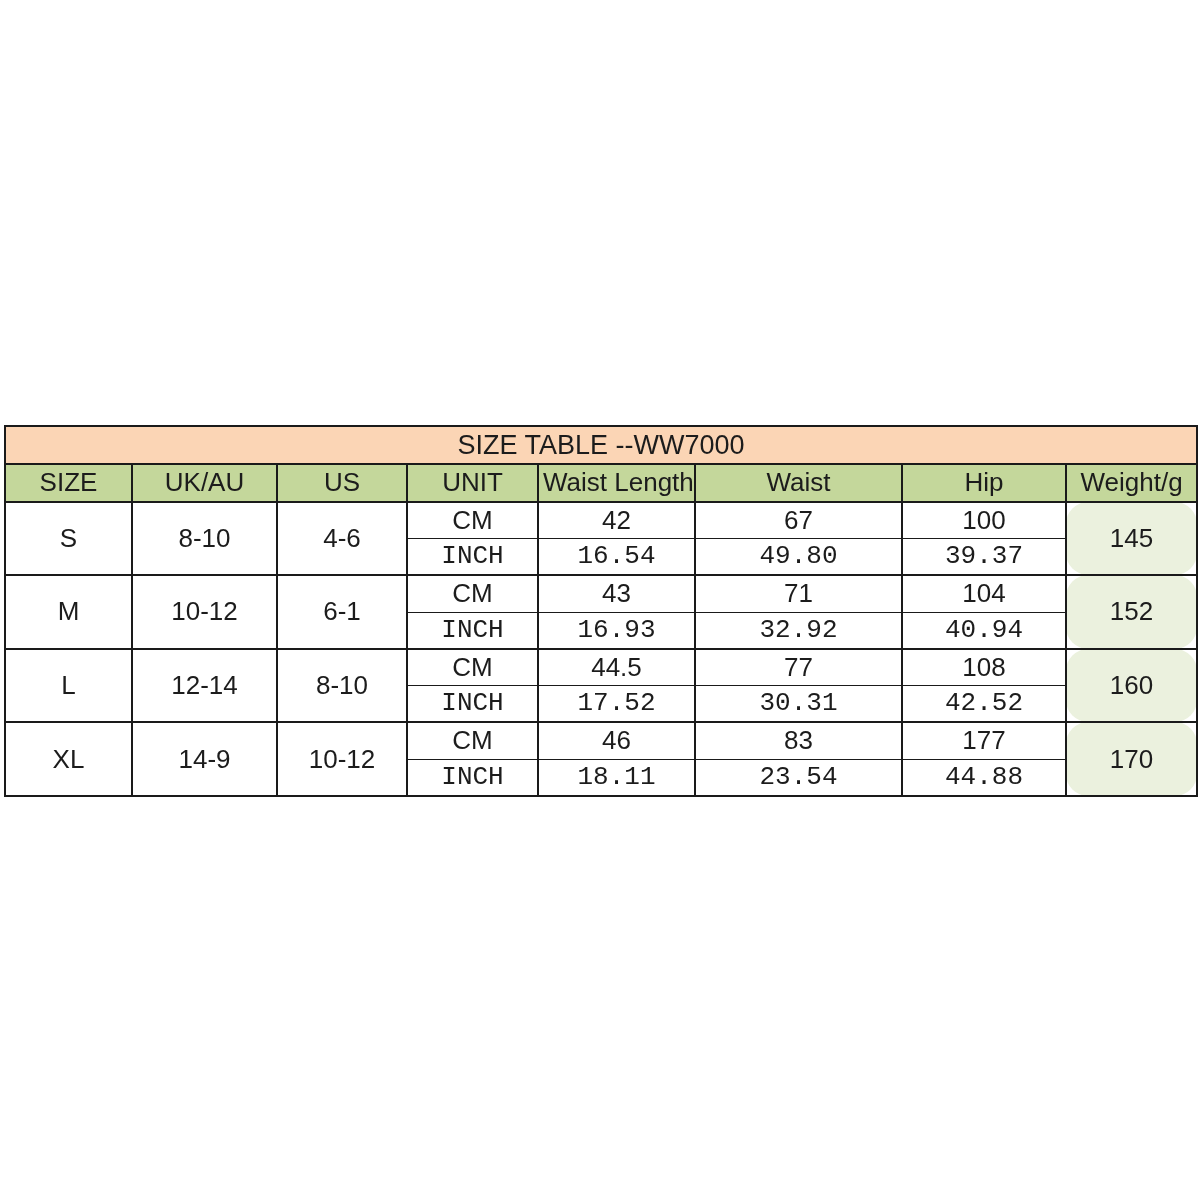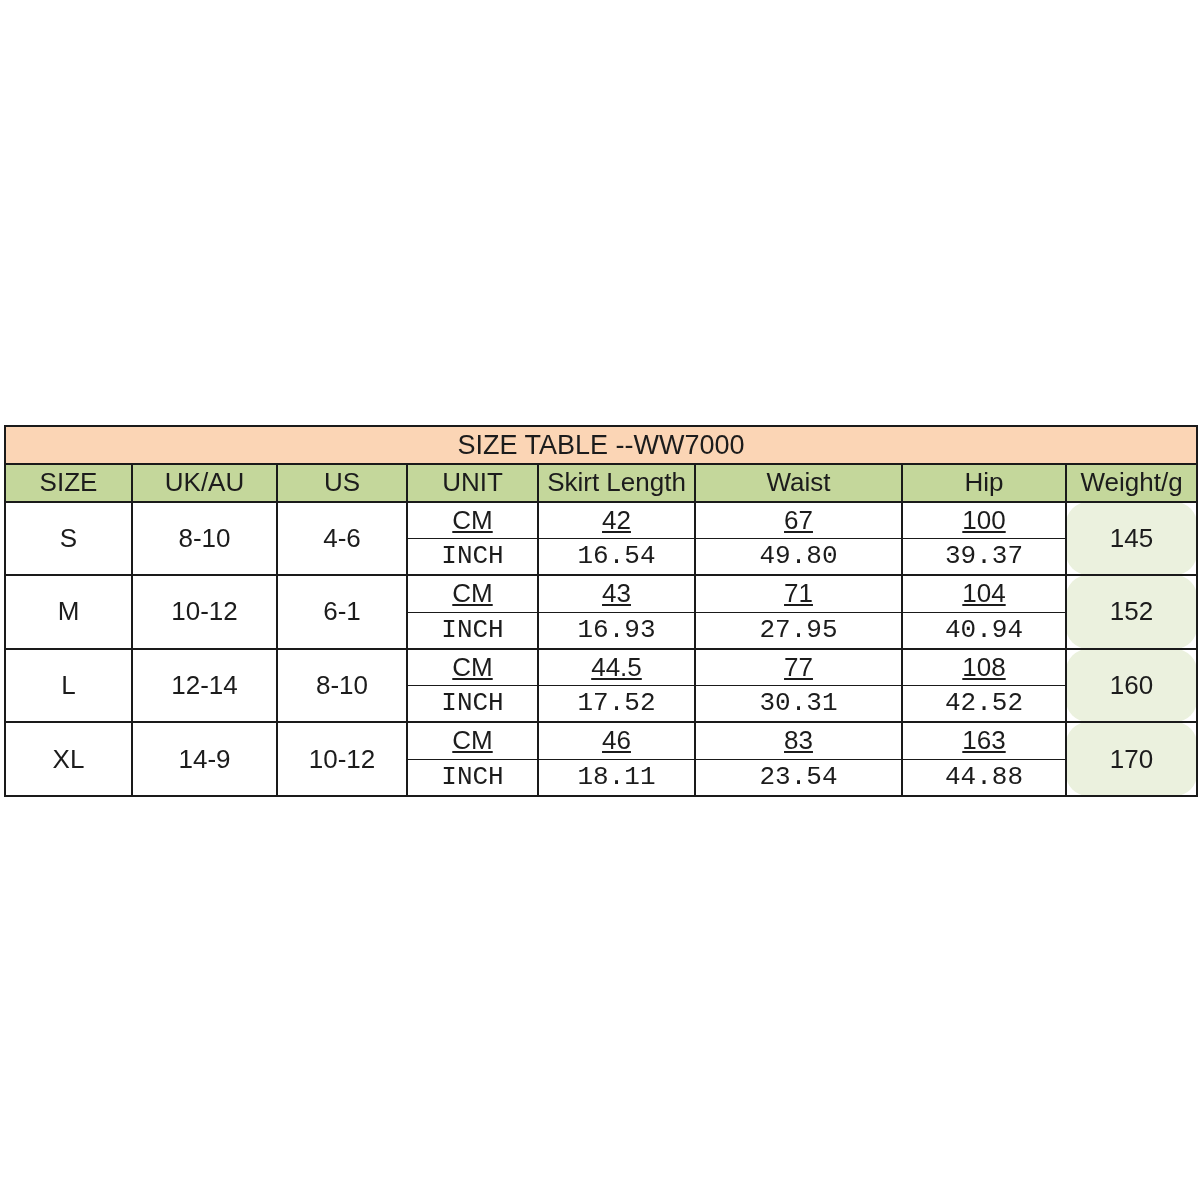--- a/index.html
+++ b/index.html
@@ -51,21 +51,21 @@
     background: var(--title-bg);
     font-size: 27px;
     height: 35px;
   }
   tr.header-row th {
     background: var(--header-bg);
     height: 36px;
   }
   td.weight { background: var(--weight-bg); border-radius: 22px; }
   
-  td.thin-b { border-bottom-width: 1px; text-decoration: underline; }
+  td.thin-b { border-bottom-width: 1px; }
   td.thin-t { border-top-width: 1px; font-family: Liberation Mono, monospace; }
 </style>
 </head>
 <body>
 
 <div class="canvas">
   <table class="size-table">
     <colgroup>
       <col class="c-size">
         <col class="c-ukau">
@@ -80,21 +80,21 @@
     <tbody>
         <tr class="title-row">
       <td colspan="8">SIZE TABLE --WW7000</td>
     </tr>
 
     <tr class="header-row">
       <th>SIZE</th>
       <th>UK/AU</th>
       <th>US</th>
       <th>UNIT</th>
-      <th>Skirt Length</th>
+      <th>Waist Length</th>
       <th>Waist</th>
       <th>Hip</th>
       <th>Weight/g</th>
     </tr>
 
     <tr>
       <td rowspan="2">S</td>
       <td rowspan="2">8-10</td>
       <td rowspan="2">4-6</td>
       <td class="thin-b">CM</td>
@@ -116,21 +116,21 @@
       <td rowspan="2">6-1</td>
       <td class="thin-b">CM</td>
       <td class="thin-b">43</td>
       <td class="thin-b">71</td>
       <td class="thin-b">104</td>
       <td rowspan="2" class="weight">152</td>
     </tr>
     <tr>
       <td class="thin-t">INCH</td>
       <td class="thin-t">16.93</td>
-      <td class="thin-t">27.95</td>
+      <td class="thin-t">32.92</td>
       <td class="thin-t">40.94</td>
     </tr>
 
     <tr>
       <td rowspan="2">L</td>
       <td rowspan="2">12-14</td>
       <td rowspan="2">8-10</td>
       <td class="thin-b">CM</td>
       <td class="thin-b">44.5</td>
       <td class="thin-b">77</td>
@@ -144,21 +144,21 @@
       <td class="thin-t">42.52</td>
     </tr>
 
     <tr>
       <td rowspan="2">XL</td>
       <td rowspan="2">14-9</td>
       <td rowspan="2">10-12</td>
       <td class="thin-b">CM</td>
       <td class="thin-b">46</td>
       <td class="thin-b">83</td>
-      <td class="thin-b">163</td>
+      <td class="thin-b">177</td>
       <td rowspan="2" class="weight">170</td>
     </tr>
     <tr>
       <td class="thin-t">INCH</td>
       <td class="thin-t">18.11</td>
       <td class="thin-t">23.54</td>
       <td class="thin-t">44.88</td>
     </tr>
   </tbody>
     </table>

